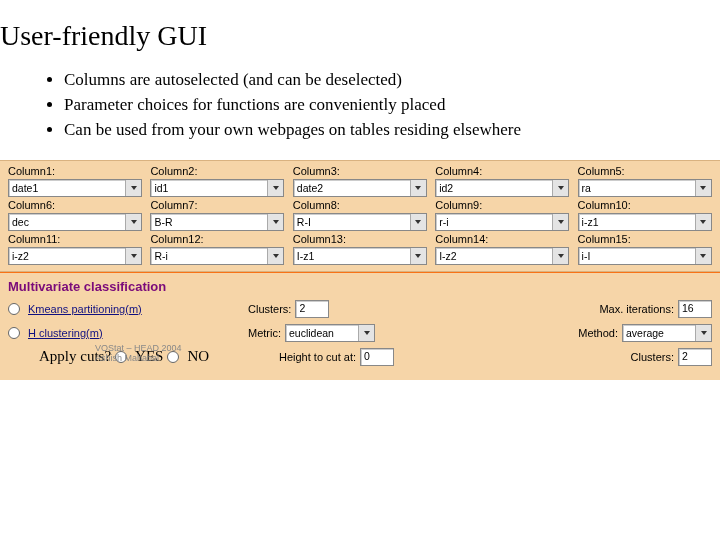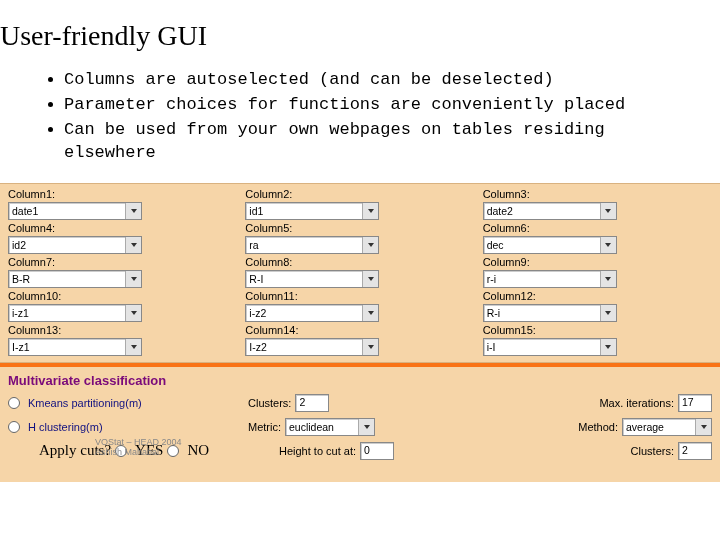--- a/index.html
+++ b/index.html
@@ -18,33 +18,33 @@
     margin-bottom: 4px;
   }
   .bullets {
     font-size: 17px;
     line-height: 1.35;
     margin-left: 64px;
     margin-right: 40px;
     padding: 0;
     list-style: disc;
   }
-  .bullets li { margin-bottom: 2px; font-family: Liberation Mono, monospace; }
+  .bullets li { margin-bottom: 2px; }
   .panel {
     background: #f6d5a8;
     border-top: 1px solid #d9b280;
     border-bottom: 1px solid #d9b280;
     margin-top: 18px;
     padding: 4px 8px 6px 8px;
     font-family: Verdana, Arial, sans-serif;
     font-size: 11px;
   }
   .col-grid {
     display: grid;
-    grid-template-columns: repeat(3, 1fr);
+    grid-template-columns: repeat(5, 1fr);
     column-gap: 8px;
     row-gap: 2px;
   }
   .cell { }
   .cell-label {
     font-size: 11px;
     color: #000;
     padding-bottom: 2px;
   }
   .select {
@@ -87,42 +87,43 @@
     box-shadow: inset 1px 1px 0 #ccc;
     background: #fff;
     font-family: Verdana, Arial, sans-serif;
     font-size: 10.5px;
     padding: 1px 3px;
     min-width: 26px;
     height: 14px;
   }
   .section2 {
     background: #f6d5a8;
-    padding: 6px 8px 16px 8px;
+    padding: 6px 8px 8px 8px;
     font-family: Verdana, Arial, sans-serif;
     font-size: 11px;
-    border-top: 4px solid #f97316;
+    border-top: 1px solid #f97316;
   }
   .section2-title {
     color: #7a0a7a;
     font-weight: bold;
     font-size: 13px;
     margin-bottom: 6px;
   }
   .radio {
     display: inline-block;
     width: 10px; height: 10px;
     border-radius: 50%;
     border: 1px solid #666;
     background: #fff;
     vertical-align: -1px;
     margin-right: 4px;
   }
   .link {
     color: #101080;
+    text-decoration: underline;
   }
   .row2 {
     display: flex;
     align-items: center;
     gap: 40px;
     margin-bottom: 6px;
   }
   .row2 .seg {
     display: flex;
     align-items: center;
@@ -264,21 +265,21 @@
     <div class="seg" style="width:200px;">
       <span class="radio"></span>
       <span class="link">Kmeans partitioning(m)</span>
     </div>
     <div class="seg">
       <span>Clusters:</span>
       <span class="numbox">2</span>
     </div>
     <div class="seg" style="margin-left:auto;">
       <span>Max. iterations:</span>
-      <span class="numbox">17</span>
+      <span class="numbox">16</span>
     </div>
   </div>
 
   <div class="row2">
     <div class="seg" style="width:200px;">
       <span class="radio"></span>
       <span class="link">H clustering(m)</span>
     </div>
     <div class="seg">
       <span>Metric:</span>

